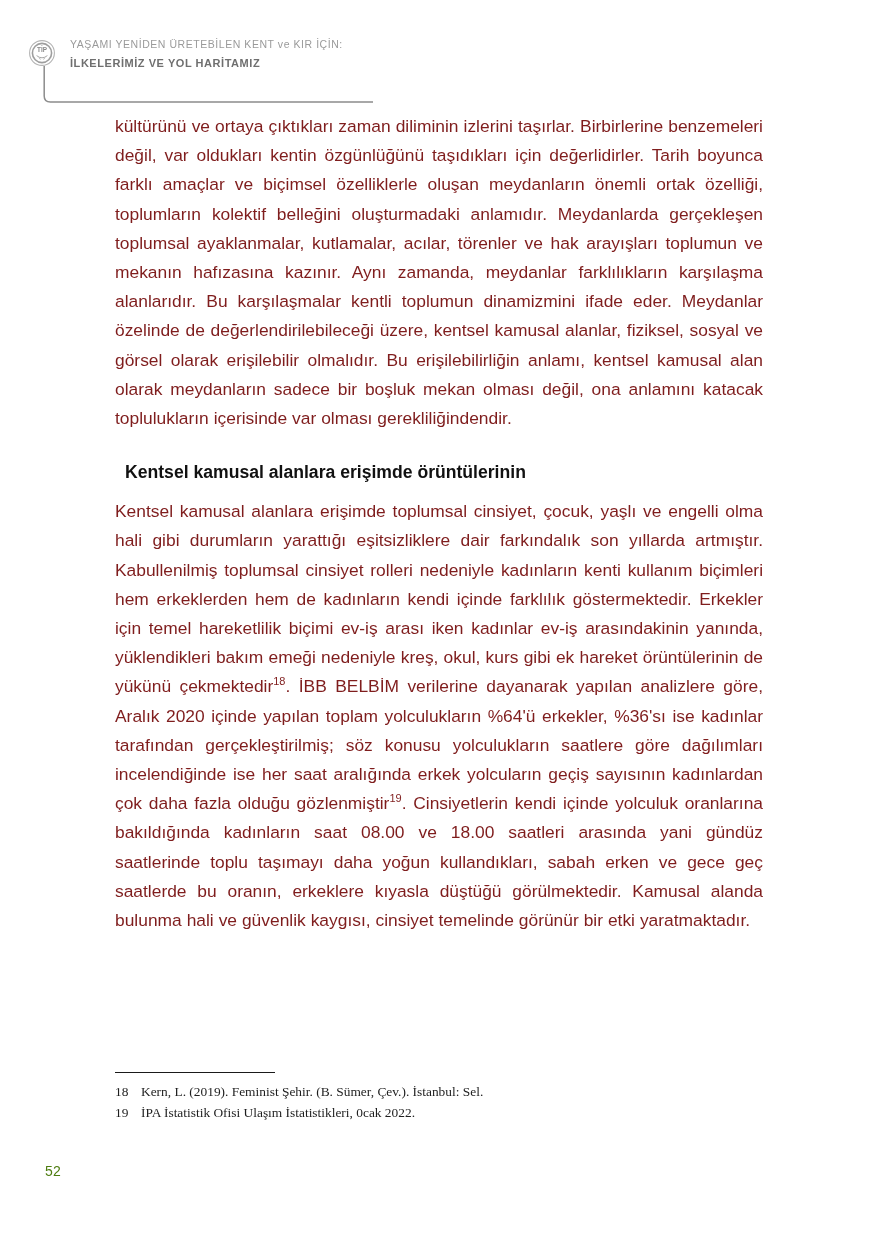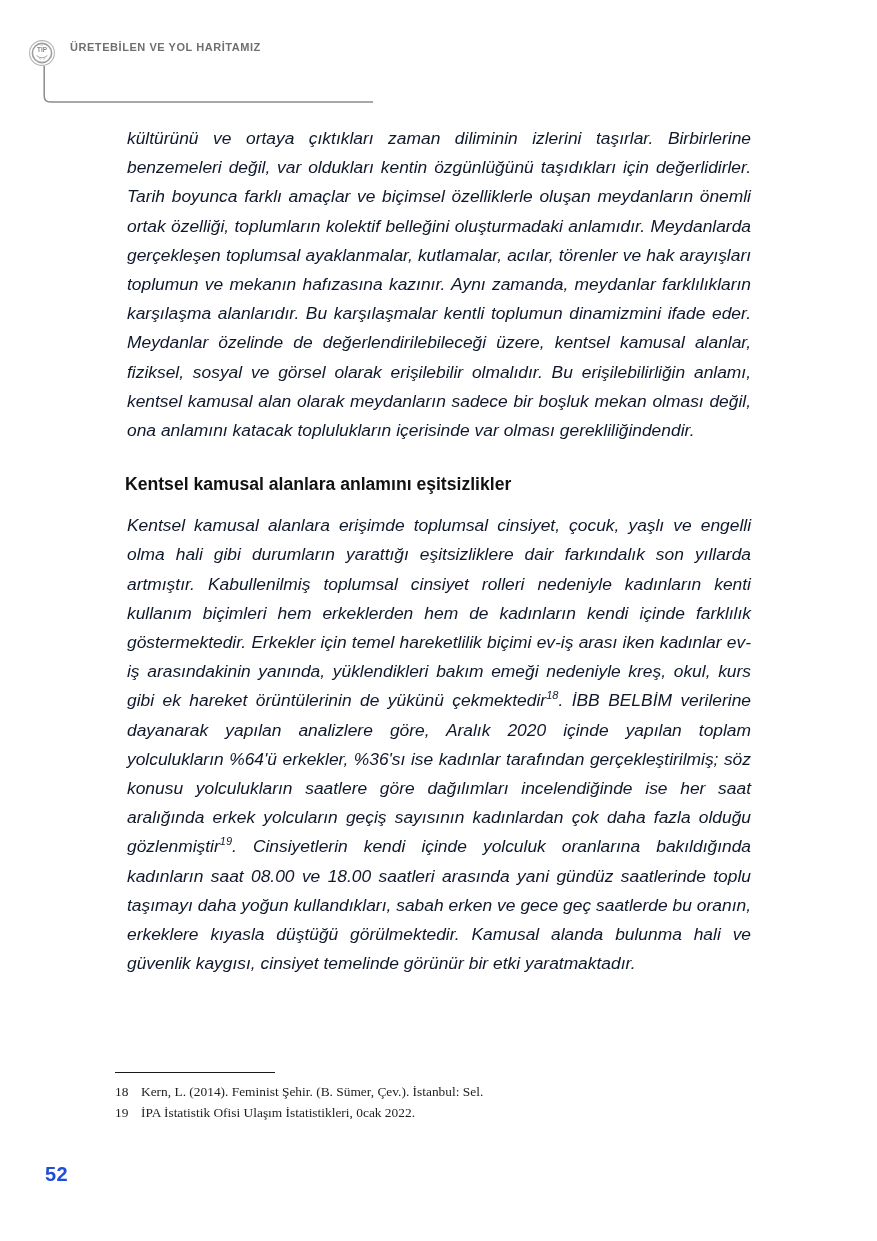--- a/index.html
+++ b/index.html
@@ -68,29 +68,28 @@
   .header-rule svg { display: block; }
 
   
   .content {
     position: absolute;
     left: 115px;
     top: 112px;
     width: 648px;
   }
   p.body-par {
-    margin: 12px;
+    margin: 0;
     font-size: 17.4px;
     line-height: 29.2px;
     text-align: justify;
     text-justify: inter-word;
-    color: #0f172a;
+    color: #7f1d1d;
     hyphens: none;
     word-spacing: 0.1px;
-    font-style: italic;
   }
   p.body-par + p.body-par { margin-top: 15px; }
 
   h2.section-heading {
     margin: 0;
     padding-left: 10px;
     font-size: 17.6px;
     line-height: 29px;
     font-weight: 700;
     color: #111111;
@@ -128,70 +127,70 @@
     width: 26px;
     flex: 0 0 26px;
   }
   .footnote .fn-text { flex: 1 1 auto; }
 
   
   .folio {
     position: absolute;
     left: 45px;
     top: 1163px;
-    font-size: 20px;
-    color: #1d4ed8;
+    font-size: 14px;
+    color: #4d7c0f;
     letter-spacing: 0.3px;
-    font-weight: bold;
   }
 </style>
 </head>
 <body>
 
 <div class="page-header">
 
   <div class="header-logo">
     <svg width="28" height="28" viewBox="0 0 28 28" aria-hidden="true">
       <circle cx="14" cy="14" r="12.4" fill="none" stroke="#b4b4b4" stroke-width="1.1"></circle>
       <circle cx="14" cy="14" r="9.6" fill="none" stroke="#9e9e9e" stroke-width="1.6"></circle>
       <text x="14" y="13.4" text-anchor="middle" font-family="Liberation Sans, sans-serif" font-size="6.4" font-weight="700" fill="#8a8a8a">TİP</text>
       <path d="M8.6 16.6 q5.4 4.4 10.8 0" fill="none" stroke="#a8a8a8" stroke-width="1"></path>
       <path d="M11.2 18.6 l1.2 1.9 M16.8 18.6 l-1.2 1.9" stroke="#a8a8a8" stroke-width="0.9"></path>
     </svg>
   </div>
 
   <div class="header-lines">
-    <div class="header-line2">ÜRETEBİLEN VE YOL HARİTAMIZ</div>
+    <div class="header-line1">YAŞAMI YENİDEN ÜRETEBİLEN KENT ve KIR İÇİN:</div>
+    <div class="header-line2">İLKELERİMİZ VE YOL HARİTAMIZ</div>
   </div>
 
   <div class="header-rule">
     <svg width="331" height="45" viewBox="0 0 331 45" aria-hidden="true">
       <path d="M2.2 0 L2.2 30 Q2.2 36 8.4 36 L331 36" fill="none" stroke="#8c8c8c" stroke-width="1.5" stroke-linecap="butt"></path>
     </svg>
   </div>
 </div>
 
 <div class="content">
 
   <p class="body-par">kültürünü ve ortaya çıktıkları zaman diliminin izlerini taşırlar. Birbirlerine benzemeleri değil, var oldukları kentin özgünlüğünü taşıdıkları için değerlidirler. Tarih boyunca farklı amaçlar ve biçimsel özelliklerle oluşan meydanların önemli ortak özelliği, toplumların kolektif belleğini oluşturmadaki anlamıdır. Meydanlarda gerçekleşen toplumsal ayaklanmalar, kutlamalar, acılar, törenler ve hak arayışları toplumun ve mekanın hafızasına kazınır. Aynı zamanda, meydanlar farklılıkların karşılaşma alanlarıdır. Bu karşılaşmalar kentli toplumun dinamizmini ifade eder. Meydanlar özelinde de değerlendirilebileceği üzere, kentsel kamusal alanlar, fiziksel, sosyal ve görsel olarak erişilebilir olmalıdır. Bu erişilebilirliğin anlamı, kentsel kamusal alan olarak meydanların sadece bir boşluk mekan olması değil, ona anlamını katacak toplulukların içerisinde var olması gerekliliğindendir.</p>
 
   <div class="heading-block">
-    <h2 class="section-heading">Kentsel kamusal alanlara anlamını eşitsizlikler</h2>
+    <h2 class="section-heading">Kentsel kamusal alanlara erişimde örüntülerinin</h2>
   </div>
 
   <p class="body-par"><span>Kentsel kamusal alanlara erişimde toplumsal cinsiyet, çocuk, yaşlı ve engelli olma hali gibi durumların yarattığı eşitsizliklere dair farkındalık son yıllarda artmıştır. Kabullenilmiş toplumsal cinsiyet rolleri nedeniyle kadınların kenti kullanım biçimleri hem erkeklerden hem de kadınların kendi içinde farklılık göstermektedir. Erkekler için temel hareketlilik biçimi ev-iş arası iken kadınlar ev-iş arasındakinin yanında, yüklendikleri bakım emeği nedeniyle kreş, okul, kurs gibi ek hareket örüntülerinin de yükünü çekmektedir</span><sup class="fn-ref">18</sup><span>. İBB BELBİM verilerine dayanarak yapılan analizlere göre, Aralık 2020 içinde yapılan toplam yolculukların %64'ü erkekler, %36'sı ise kadınlar tarafından gerçekleştirilmiş; söz konusu yolculukların saatlere göre dağılımları incelendiğinde ise her saat aralığında erkek yolcuların geçiş sayısının kadınlardan çok daha fazla olduğu gözlenmiştir</span><sup class="fn-ref">19</sup><span>. Cinsiyetlerin kendi içinde yolculuk oranlarına bakıldığında kadınların saat 08.00 ve 18.00 saatleri arasında yani gündüz saatlerinde toplu taşımayı daha yoğun kullandıkları, sabah erken ve gece geç saatlerde bu oranın, erkeklere kıyasla düştüğü görülmektedir. Kamusal alanda bulunma hali ve güvenlik kaygısı, cinsiyet temelinde görünür bir etki yaratmaktadır.</span></p>
 
 </div>
 
 <div class="footnotes">
   <div class="footnote-rule"></div>
 
   <div class="footnote">
     <span class="fn-num">18</span>
-    <span class="fn-text">Kern, L. (2014). Feminist Şehir. (B. Sümer, Çev.). İstanbul: Sel.</span>
+    <span class="fn-text">Kern, L. (2019). Feminist Şehir. (B. Sümer, Çev.). İstanbul: Sel.</span>
   </div>
 
   <div class="footnote">
     <span class="fn-num">19</span>
     <span class="fn-text">İPA İstatistik Ofisi Ulaşım İstatistikleri, 0cak 2022.</span>
   </div>
 </div>
 
 <div class="folio">52</div>
 

